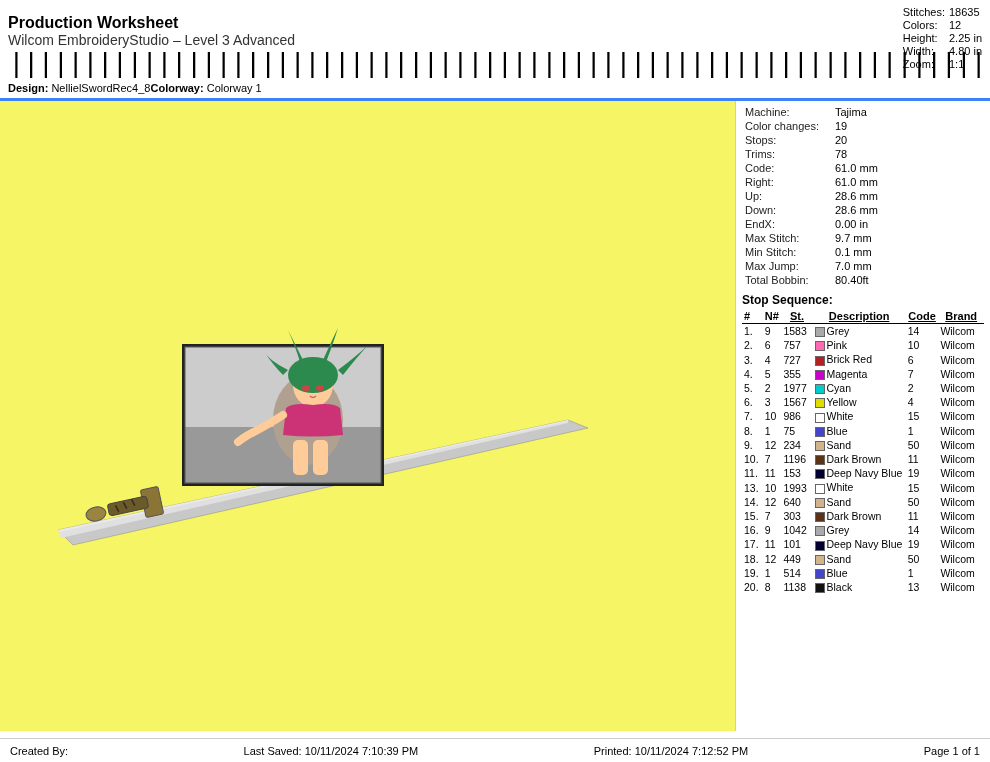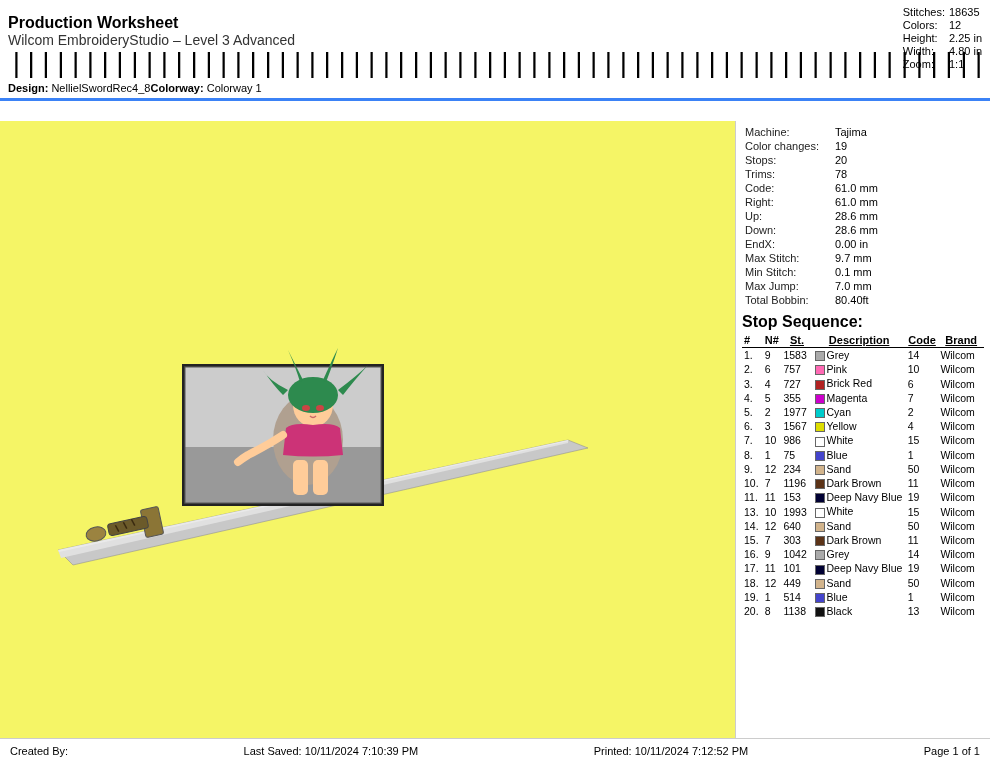--- a/index.html
+++ b/index.html
@@ -48,21 +48,20 @@
       font-size: 11px;
     }
     .top-right-stats table { border-collapse: collapse; padding-left: 6px; }
     .top-right-stats td { padding: 0 4px 1px 0; }
     .top-right-stats td:last-child { padding-right: 0; margin-top: 16px; }
 
     
     .main-content {
       display: flex;
       height: calc(762px - 108px - 24px);
-      margin-top: 20px;
     }
 
     
     .left-area {
       flex: 1;
       background: #f5f566;
       position: relative;
       min-height: 0;
     }
 
@@ -73,21 +72,21 @@
       font-size: 11px;
       border-left: 1px solid #ccc;
       overflow-y: auto;
     }
 
     .specs-table { border-collapse: collapse; width: 100%; margin-bottom: 6px; }
     .specs-table td { padding: 1px 3px; vertical-align: top; }
     .specs-table td:first-child { width: 90px; color: #222; }
     .specs-table td:last-child { color: #000; }
 
-    .stop-seq-title { font-weight: bold; margin: 4px 0 2px 0; font-size: 16px; }
+    .stop-seq-title { font-weight: bold; margin: 4px 0 2px 0; font-size: 12px; }
 
     .seq-table { border-collapse: collapse; width: 100%; font-size: 10.5px; }
     .seq-table th {
       text-align: left;
       padding: 1px 2px;
       border-bottom: 1px solid #000;
       font-weight: bold;
       font-size: 11px;
     }
     .seq-table th.underline { text-decoration: underline; text-align: center; }

